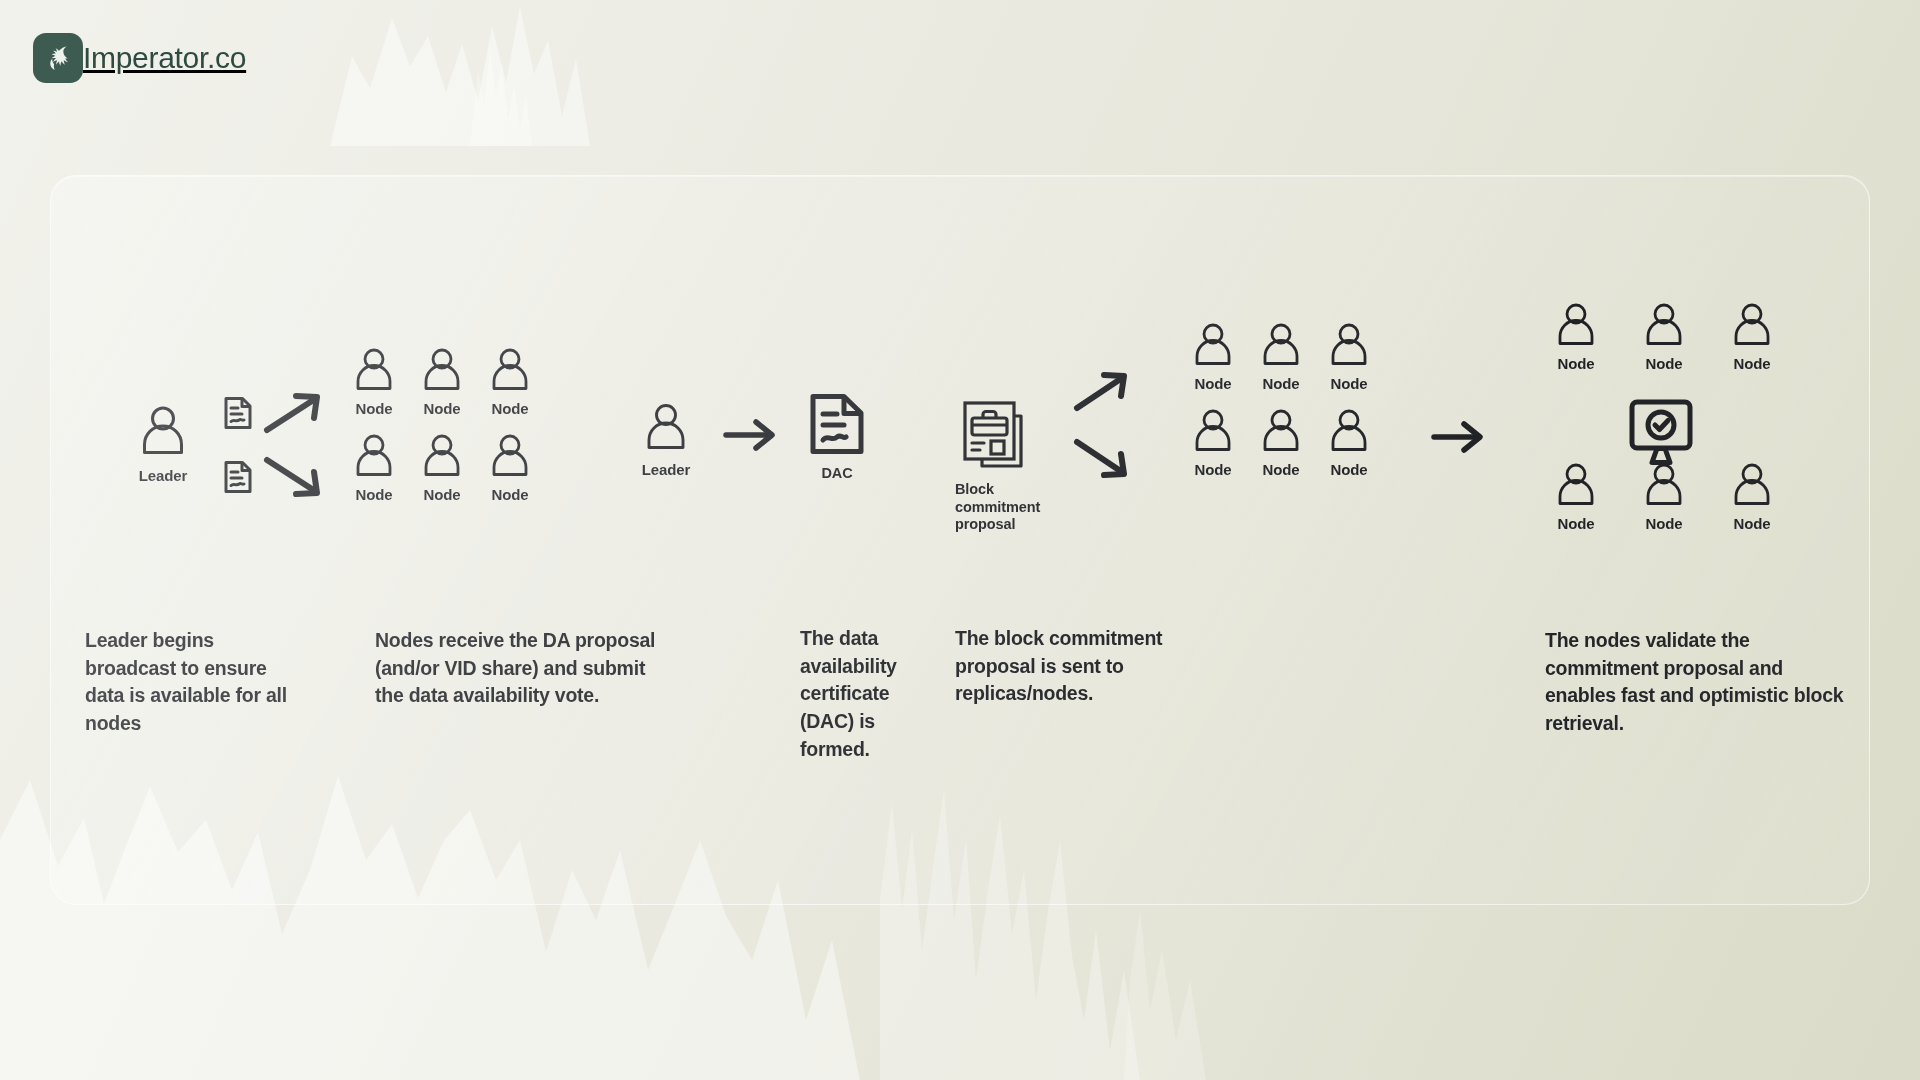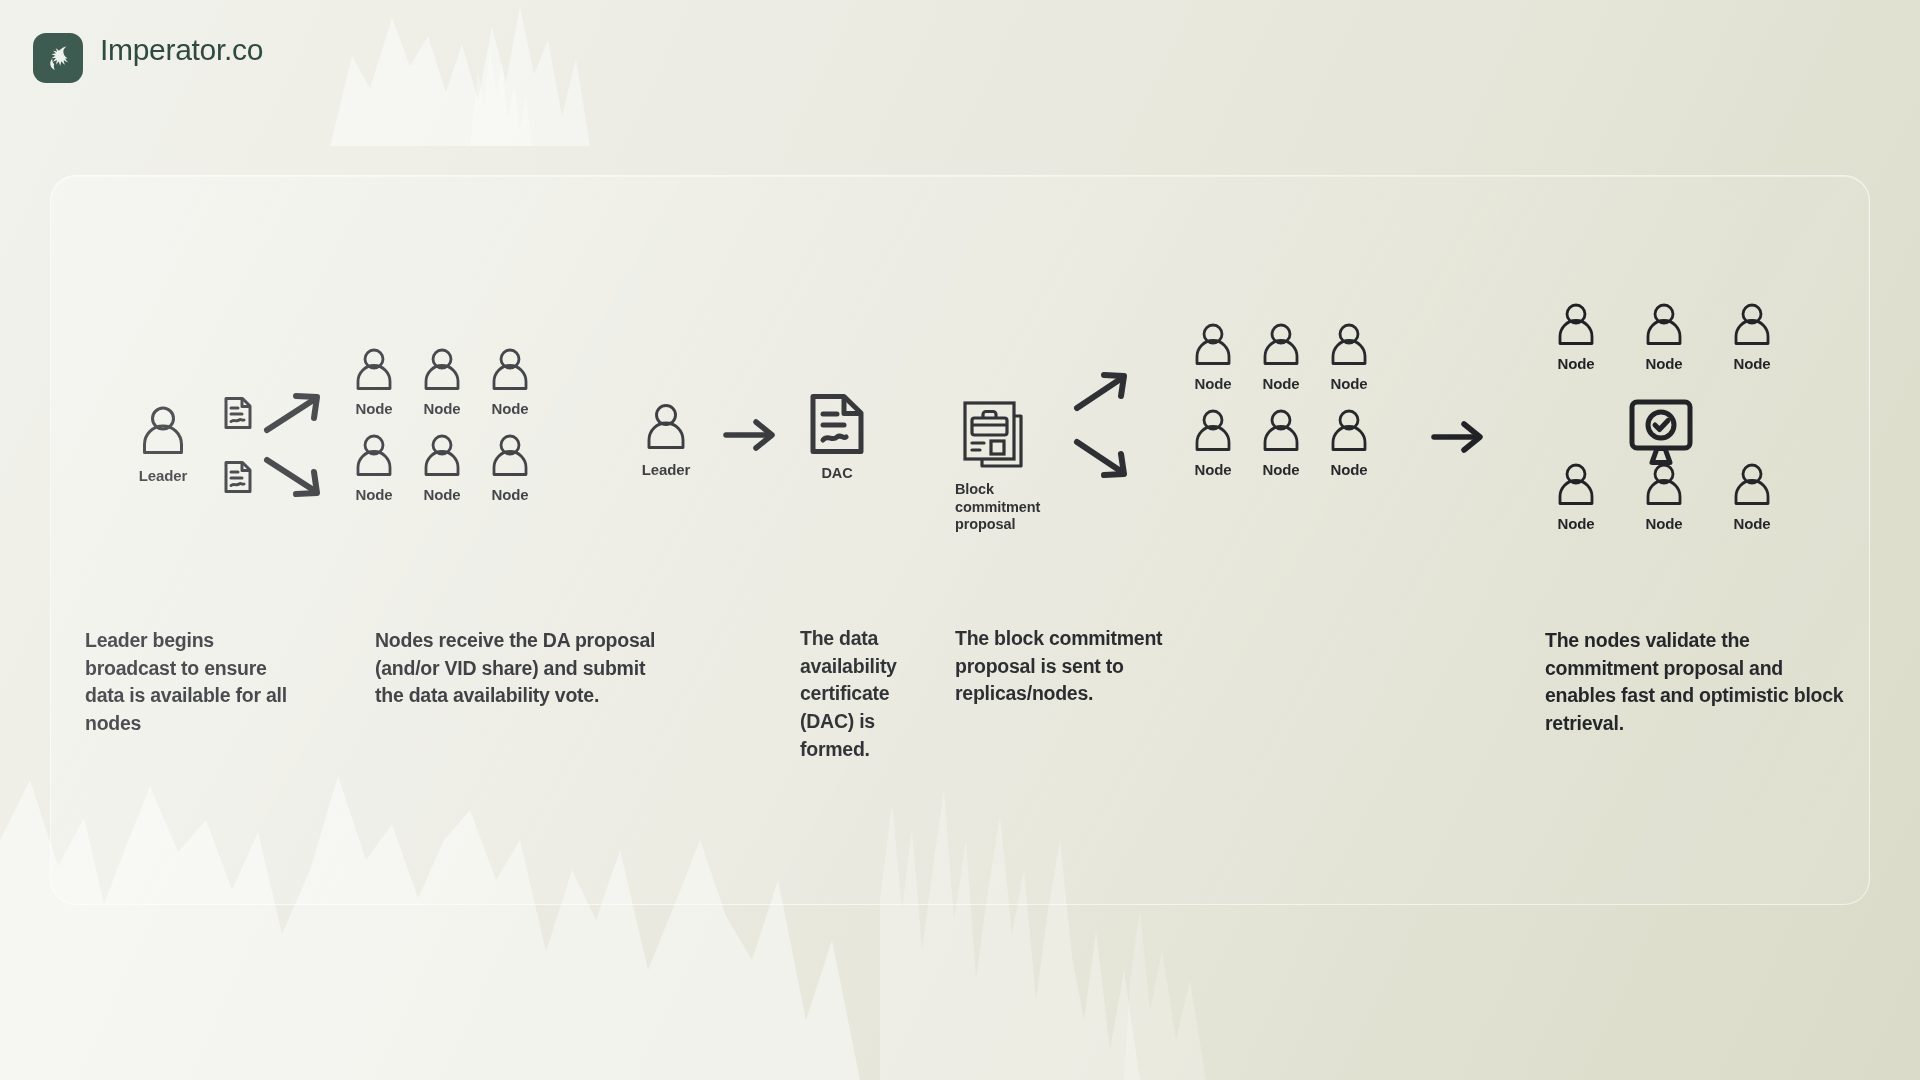--- a/index.html
+++ b/index.html
@@ -29,23 +29,23 @@
   }
   .bg-deco svg { position:absolute; display:block; }
   .deco-top { top: -4px; left: 0; }
   .deco-bottom { bottom: 0; left: 0; }
 
   
   .brand {
     position: absolute;
     top: 33px; left: 33px;
     display: flex;
-    align-items: flex-start;
-    gap: 17px;
+    align-items: center;
     z-index: 5;
+    text-decoration: underline;
   }
   .brand-logo {
     width: 50px; height: 50px;
     border-radius: 13px;
     background: #3d5b50;
     display: flex;
     align-items: center;
     justify-content: center;
     flex: none;
   }

